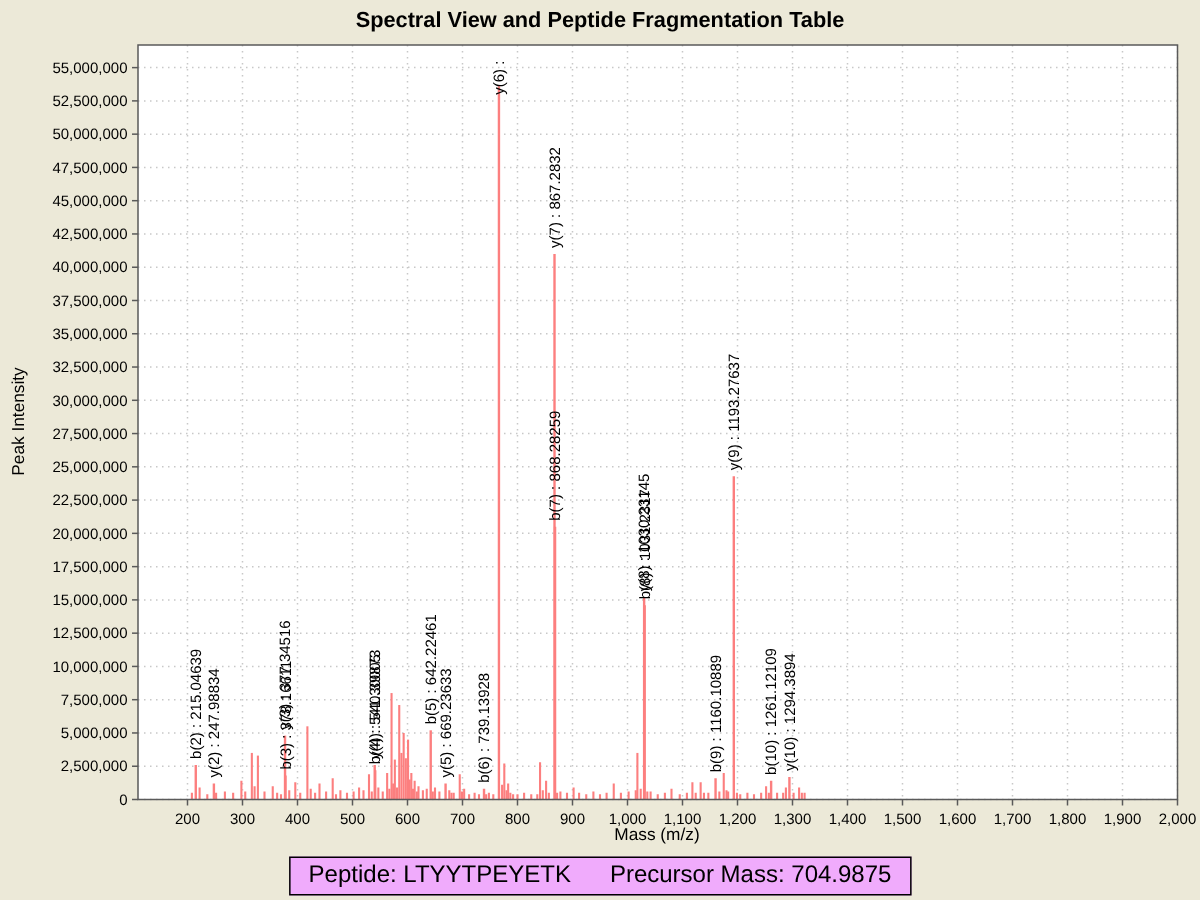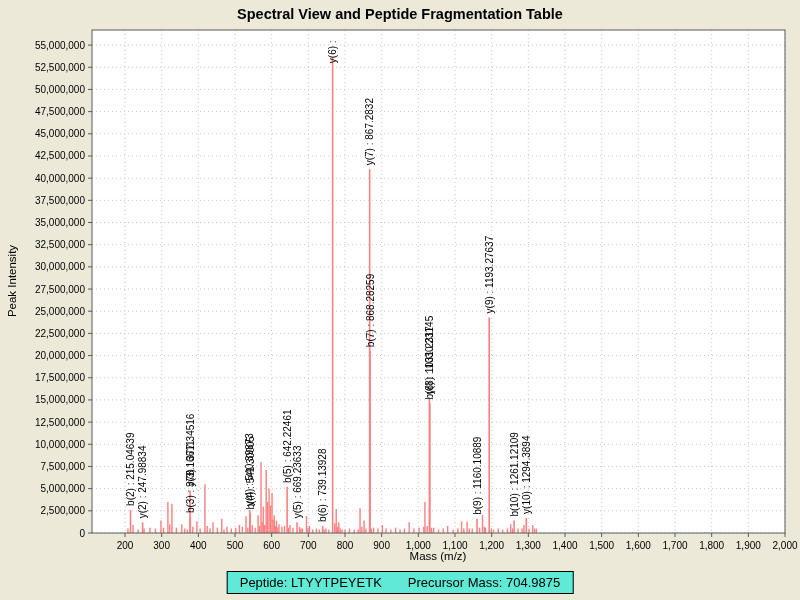--- a/index.html
+++ b/index.html
@@ -3,21 +3,21 @@
 <meta charset="utf-8">
 <style>
   html,body{margin:0;padding:0;}
   body{font-family:"Liberation Sans",sans-serif;background:#ECE9D8;}
   #app{position:relative;width:800px;height:600px;background:#ECE9D8;overflow:hidden;}
   #chart-title{position:absolute;top:6px;left:0;width:800px;text-align:center;
     font-size:14.5px;font-weight:bold;color:#000;}
   #spec-svg{position:absolute;top:0;left:0;}
   #spec-svg text{font-family:"Liberation Sans",sans-serif;}
   #footer-box{position:absolute;top:571px;left:50%;transform:translateX(-50%);
-    background:#5eead4;border:1px solid #000;padding:3px 12px;font-size:13px;color:#000;
+    background:#f0abfc;border:1px solid #000;padding:3px 12px;font-size:16px;color:#000;
     white-space:nowrap;}
   #footer-box .gap{display:inline-block;width:26px;}
 </style>
 </head>
 <body>
 
 <div id="app">
   <div id="chart-title">Spectral View and Peptide Fragmentation Table</div>
 
   <svg id="spec-svg" width="800" height="600">

